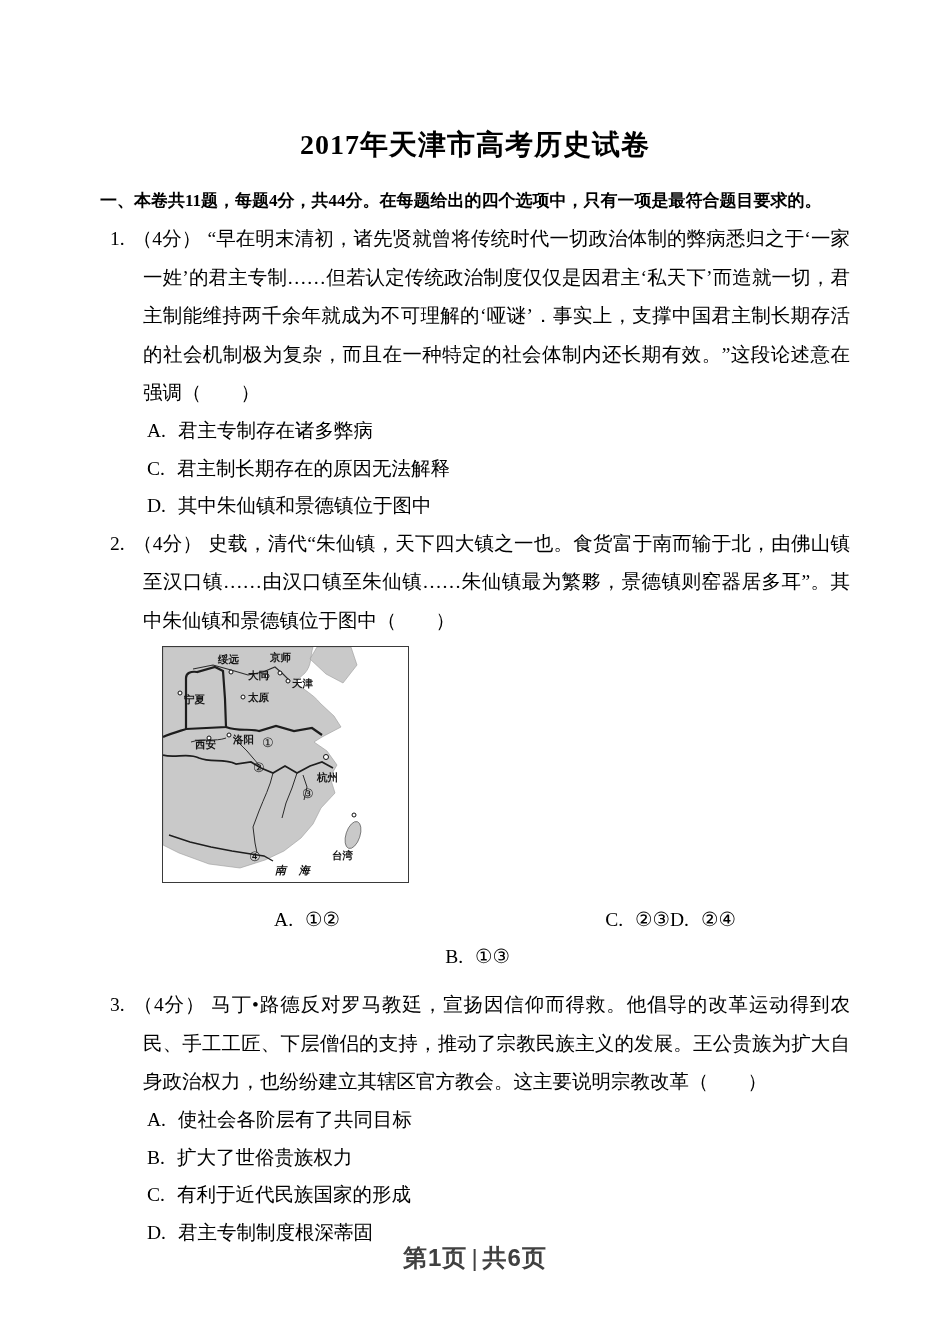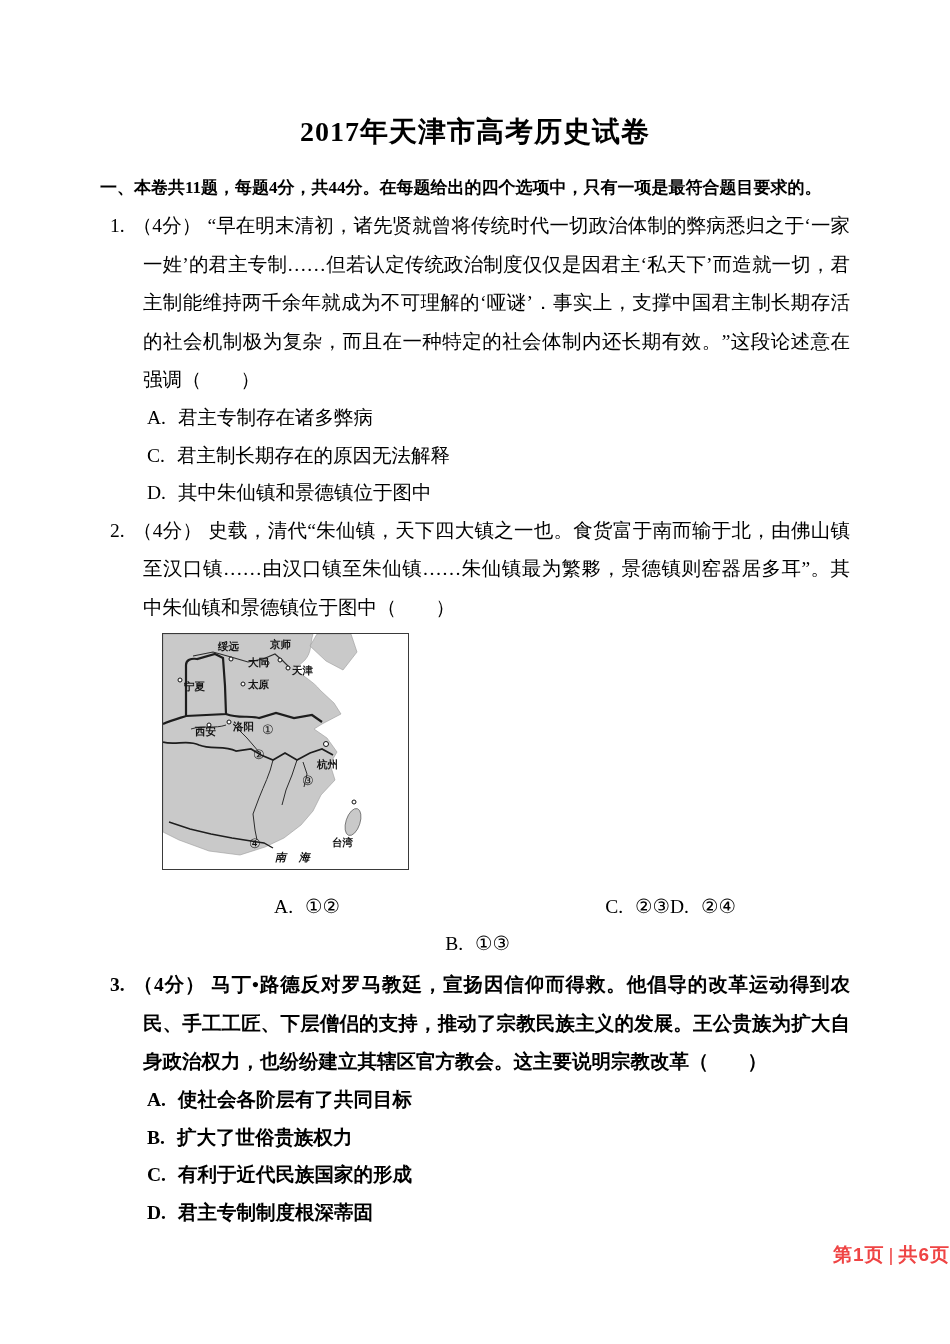--- a/index.html
+++ b/index.html
@@ -2,21 +2,21 @@
 <html><head>
 <meta charset="utf-8">
 <style>
   html, body { margin: 0; padding: 0; }
   body {
     width: 950px; height: 1344px;
     background: #ffffff; color: #000;
     font-family: "Liberation Serif", "DejaVu Serif", serif;
     position: relative; overflow: hidden;
   }
-  .content { position: absolute; left: 100px; top: 3px; width: 750px; }
+  .content { position: absolute; left: 100px; top: 16px; width: 750px; }
   .title {
     padding-top: 110px;
     text-align: center;
     font-size: 28px; font-weight: bold; line-height: 38px;
     letter-spacing: 1px;
   }
   .intro {
     margin-top: 18px;
     font-size: 17px; font-weight: bold;
     line-height: 38.4px;
@@ -40,26 +40,26 @@
   }
   .options-row .opt:nth-child(1) { width: 193px; }
   .options-row .opt:nth-child(2) { width: 170px; margin-top: 37px; }
   .options-row .opt:nth-child(3) { width: 160px; }
   .map-figure {
     margin: 6px 0 0 62px;
     width: 245px; height: 235px;
     border: 1px solid #3a3a3a;
     background: #c2410c;
   }
-  .q3 { margin-top: 3px; font-weight: bold; }
+  .q3 { margin-top: 10px; }
   .footer {
     position: absolute; top: 1242px; left: 0; width: 100%;
-    text-align: right;
+    text-align: center;
     font-family: "Liberation Sans", "DejaVu Sans", sans-serif;
-    font-size: 19px; font-weight: 600; color: #ef4444;
+    font-size: 24px; font-weight: 600; color: #404040;
     letter-spacing: 1px;
   }
   .footer .divider { margin: 0 4px; font-weight: 400; }
   svg text {
     font-family: "Liberation Serif", "DejaVu Serif", serif;
     fill: #141414;
   }
   .map-city { font-size: 10.5px; font-weight: bold; }
   .map-marker { font-size: 13px; }
   .map-sea { font-size: 11px; font-style: italic; font-weight: bold; letter-spacing: 5px; }

